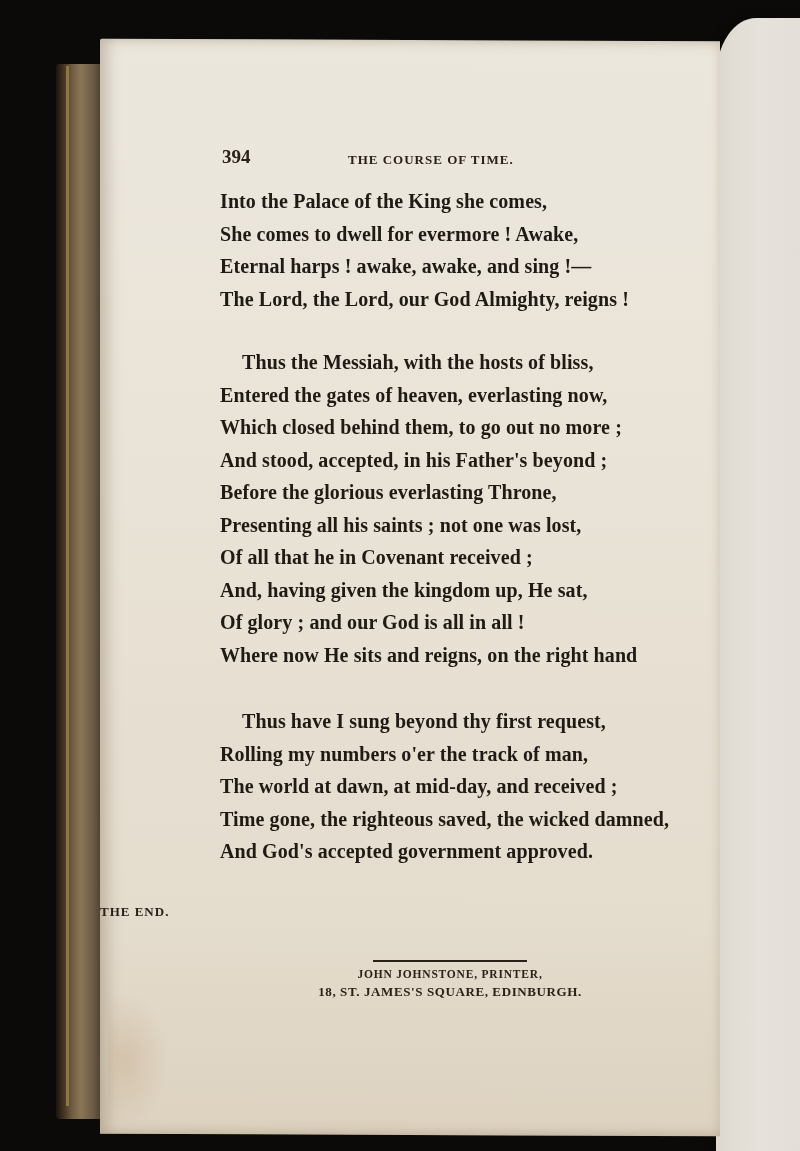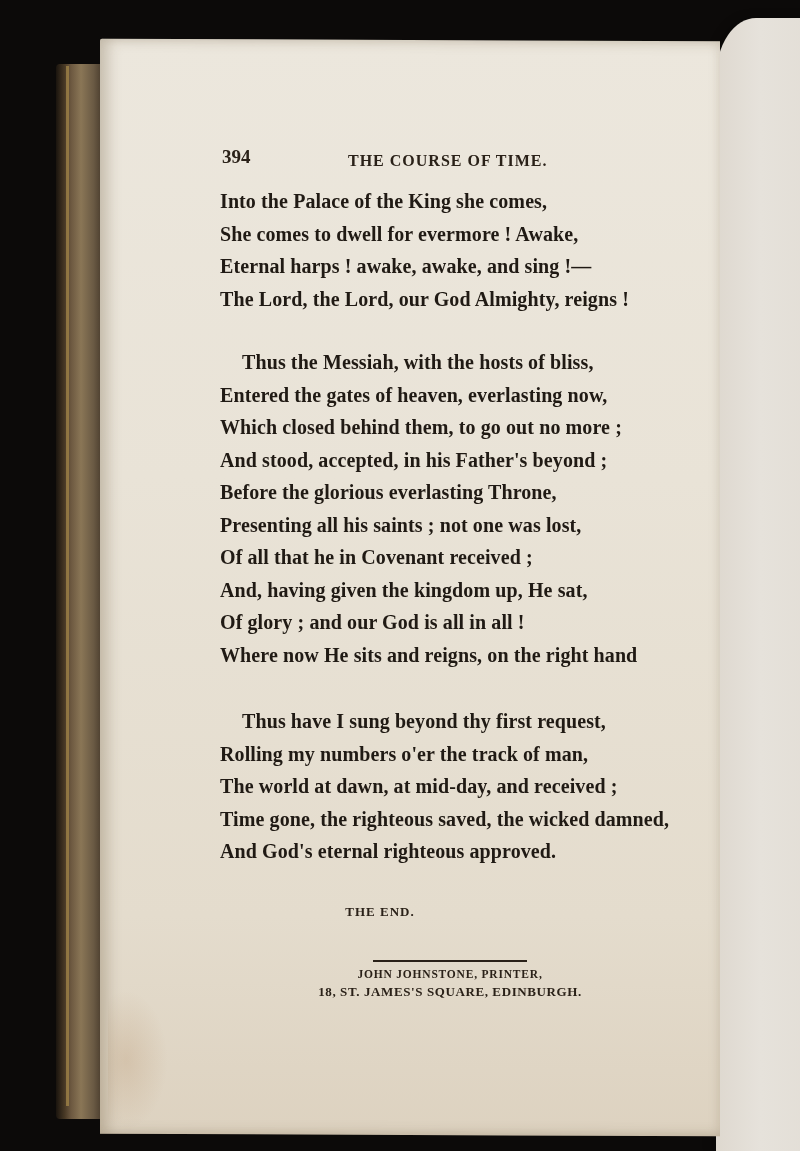--- a/index.html
+++ b/index.html
@@ -3,25 +3,25 @@
 <meta charset="utf-8">
 <style>
   html, body { margin:0; padding:0; }
   body { width:800px; height:1151px; background:#0c0a09; position:relative; overflow:hidden; font-family:"Liberation Serif","DejaVu Serif",serif; }
   .spine { position:absolute; left:56px; top:64px; width:50px; height:1055px; background:linear-gradient(90deg,#1a140e 0%,#4a3a26 18%,#6c5840 30%,#8a7656 50%,#6a5a44 75%,#3a2e22 100%); border-radius:4px 0 0 4px; }
   .spine-edge { position:absolute; left:66px; top:66px; width:3px; height:1040px; background:#a88a4a; opacity:.7; }
   .page { position:absolute; left:100px; top:40px; width:620px; height:1095px; background:linear-gradient(180deg,#ece7dd 0%,#e9e3d7 40%,#e4dccd 80%,#ddd2c0 100%); box-shadow: inset 8px 0 14px rgba(90,70,40,.25), inset -4px 0 8px rgba(120,100,70,.1); border-top-left-radius:2px; transform:skewY(.25deg); }
   .page-right { position:absolute; left:716px; top:18px; width:110px; height:1135px; background:linear-gradient(90deg,#ded8cf 0%,#e6e2db 40%,#e2ddd5 100%); border-top-left-radius:40px 60px; box-shadow: -4px 0 10px rgba(0,0,0,.25); }
   .header { position:absolute; left:222px; top:146px; width:420px; height:22px;text-align:center; }
   .page-num { position:absolute; left:0; top:0; font-size:19px; color:#2a2118; font-weight:bold; }
-  .running-head { position:absolute; left:126px; top:6px; font-size:16px; letter-spacing:1px; color:#2a2118; font-weight:bold; }
+  .running-head { position:absolute; left:126px; top:6px; font-size:13px; letter-spacing:1px; color:#2a2118; font-weight:bold; }
   .stanza { position:absolute; left:220px; }
   .line { font-size:20px; line-height:32.5px; color:#201a14; font-weight:bold; white-space:nowrap; letter-spacing:.1px; }
   .line.indent { padding-left:22px; }
-  .end { position:absolute; left:0; width:660px; top:902px; text-align:center; }
+  .end { position:absolute; left:0; width:660px; top:902px; }
   .the-end { display:inline-block; margin-left:100px; font-size:13px; letter-spacing:1px; color:#2a2118; font-weight:bold; }
   .rule { position:absolute; left:373px; top:960px; width:154px; height:2px; background:#2a2118; }
   .imprint { position:absolute; left:0; width:900px; text-align:center; color:#2a2118; font-weight:bold; }
   .imprint1 { top:968px; font-size:11.5px; letter-spacing:.8px; }
   .imprint2 { top:984px; font-size:13px; letter-spacing:.6px; }
   .foxing { position:absolute; left:108px; top:990px; width:60px; height:140px; background:radial-gradient(ellipse at 30% 50%,rgba(160,110,60,.18),transparent 70%); }
 </style>
 </head>
 <body>
 
@@ -54,21 +54,21 @@
   <div class="line">And, having given the kingdom up, He sat,</div>
   <div class="line">Of glory ;  and our God is all in all !</div>
   <div class="line">Where now He sits and reigns, on the right hand</div>
 </div>
 
 <div class="stanza" style="top:705px;">
   <div class="line indent">Thus have I sung beyond thy first request,</div>
   <div class="line">Rolling my numbers o'er the track of man,</div>
   <div class="line">The world at dawn, at mid-day, and received ;</div>
   <div class="line">Time gone, the righteous saved, the wicked damned,</div>
-  <div class="line">And God's eternal righteous approved.</div>
+  <div class="line">And God's accepted government approved.</div>
 </div>
 
 <div class="end">
   <span class="the-end">THE END.</span>
 </div>
 
 <div class="rule"></div>
 
 <div class="imprint imprint1">JOHN JOHNSTONE, PRINTER,</div>
 <div class="imprint imprint2">18, ST. JAMES'S SQUARE, EDINBURGH.</div>

